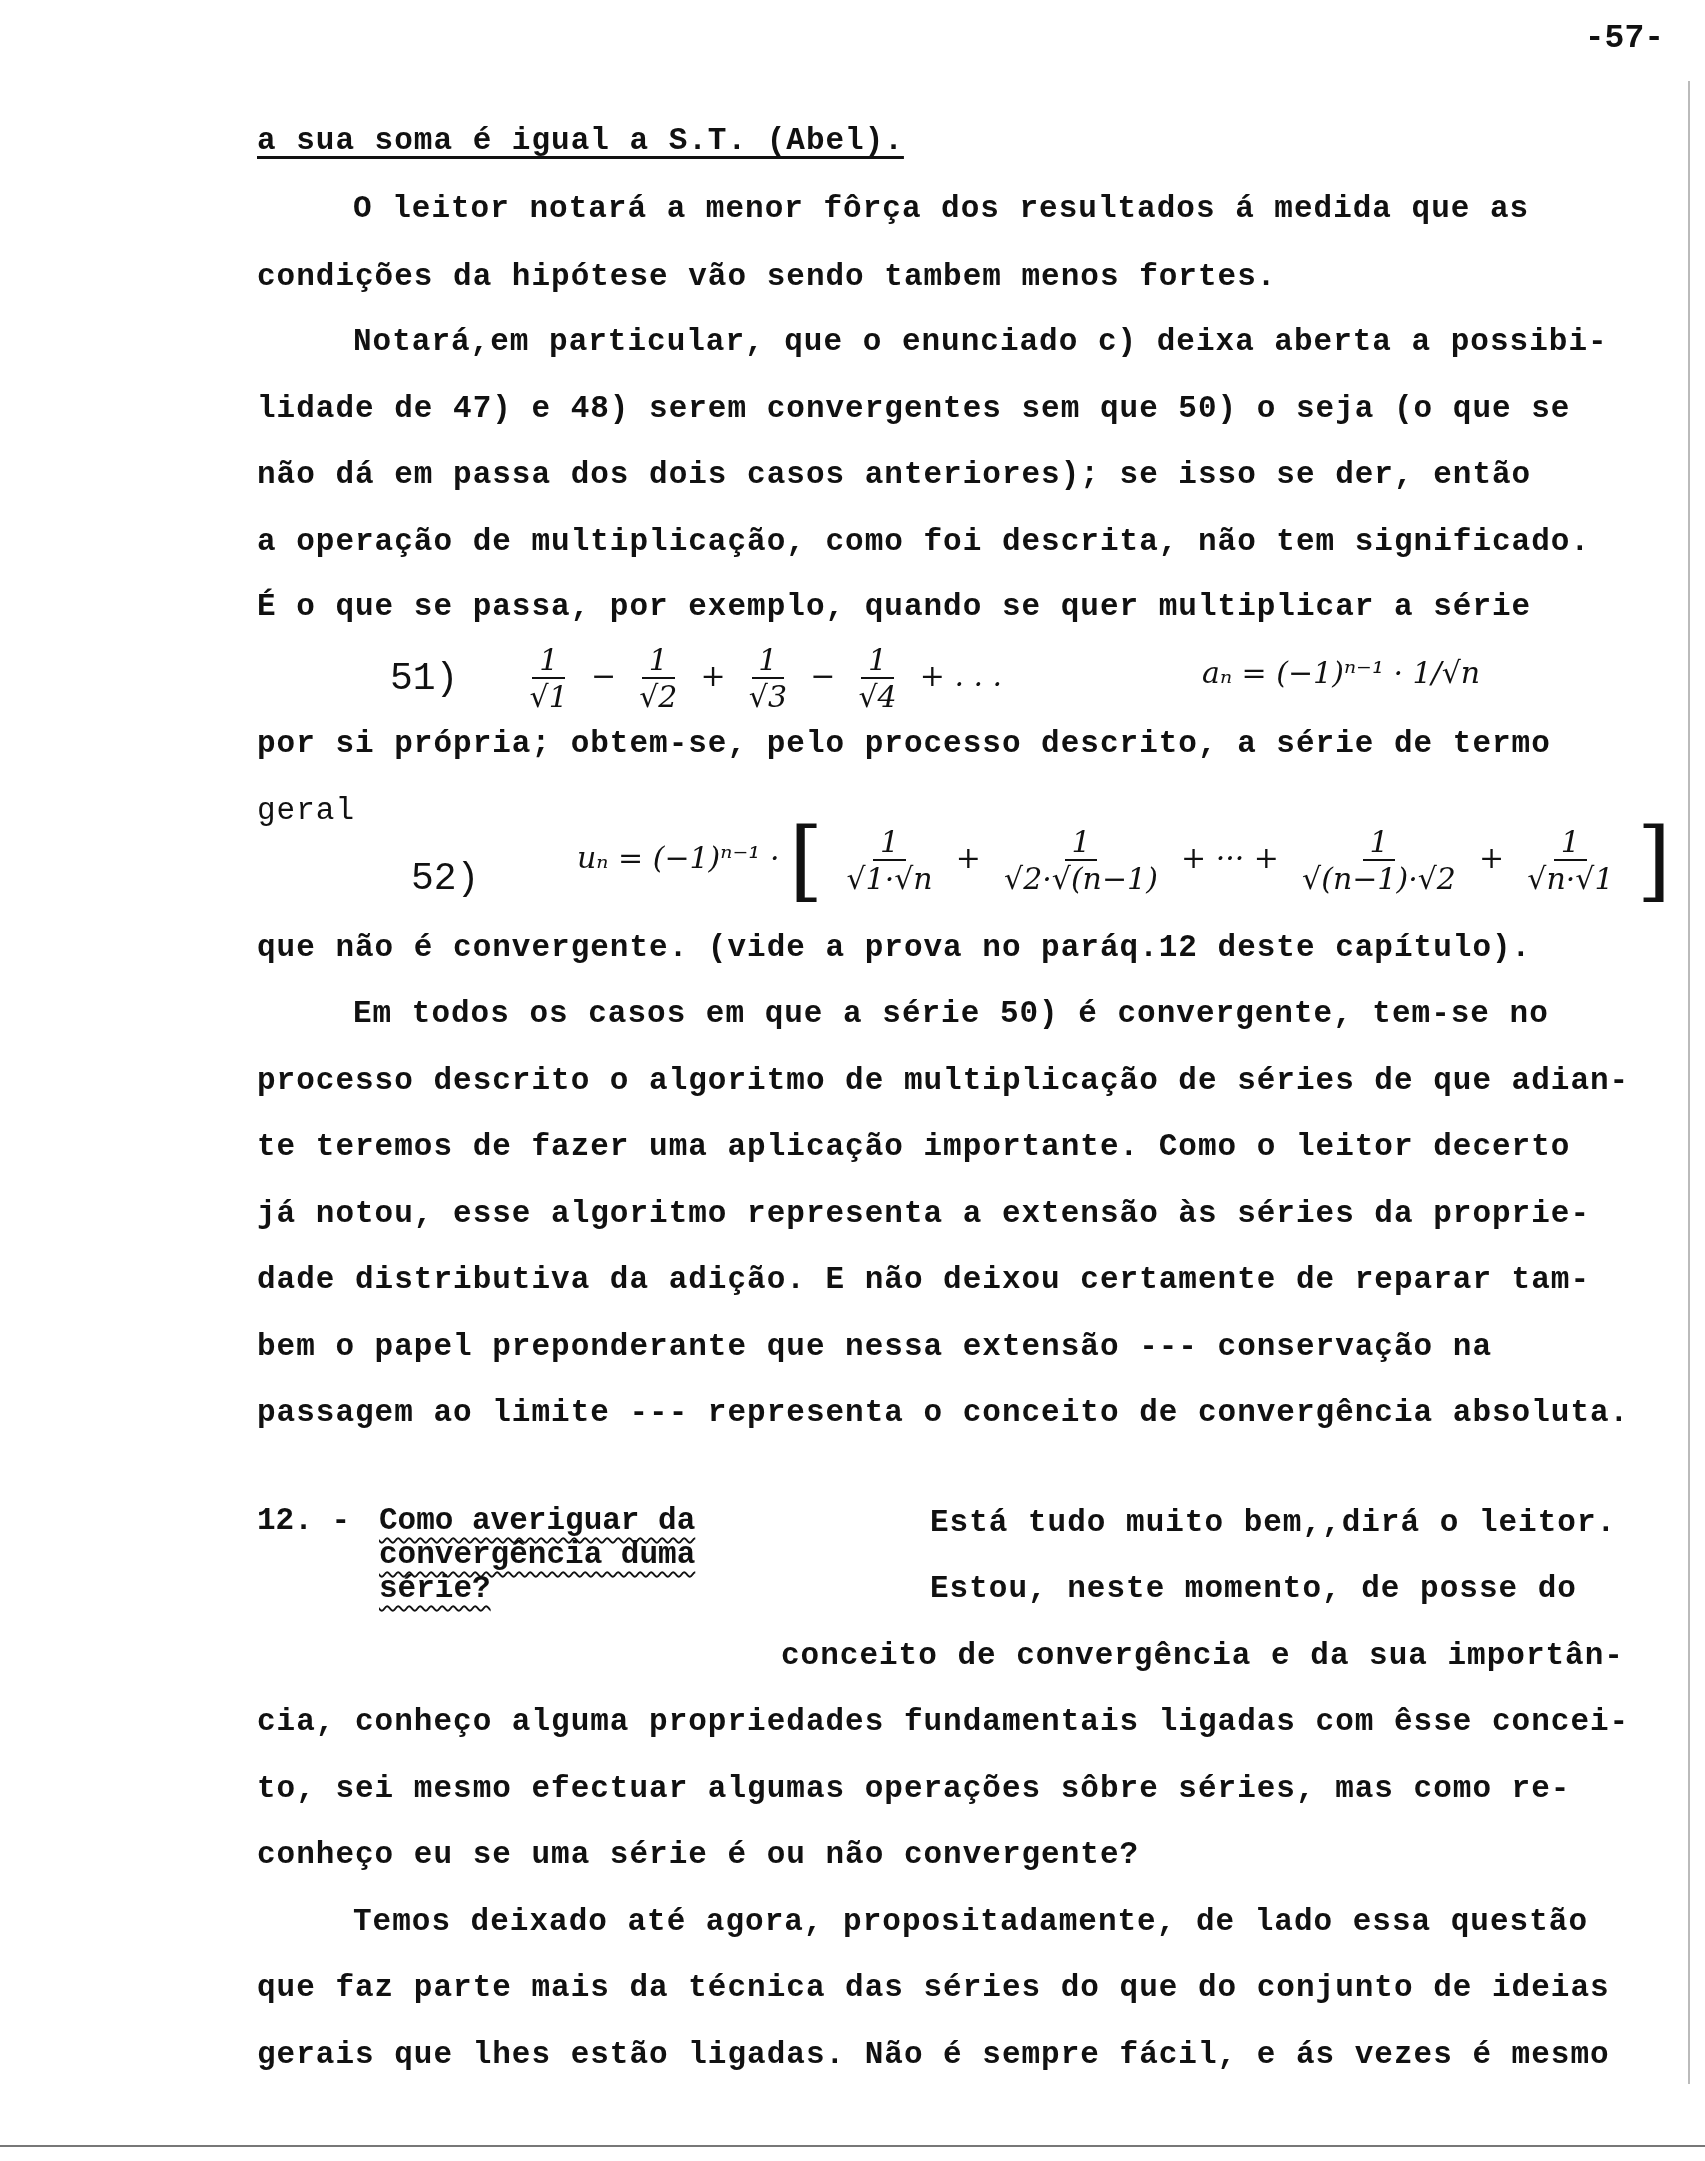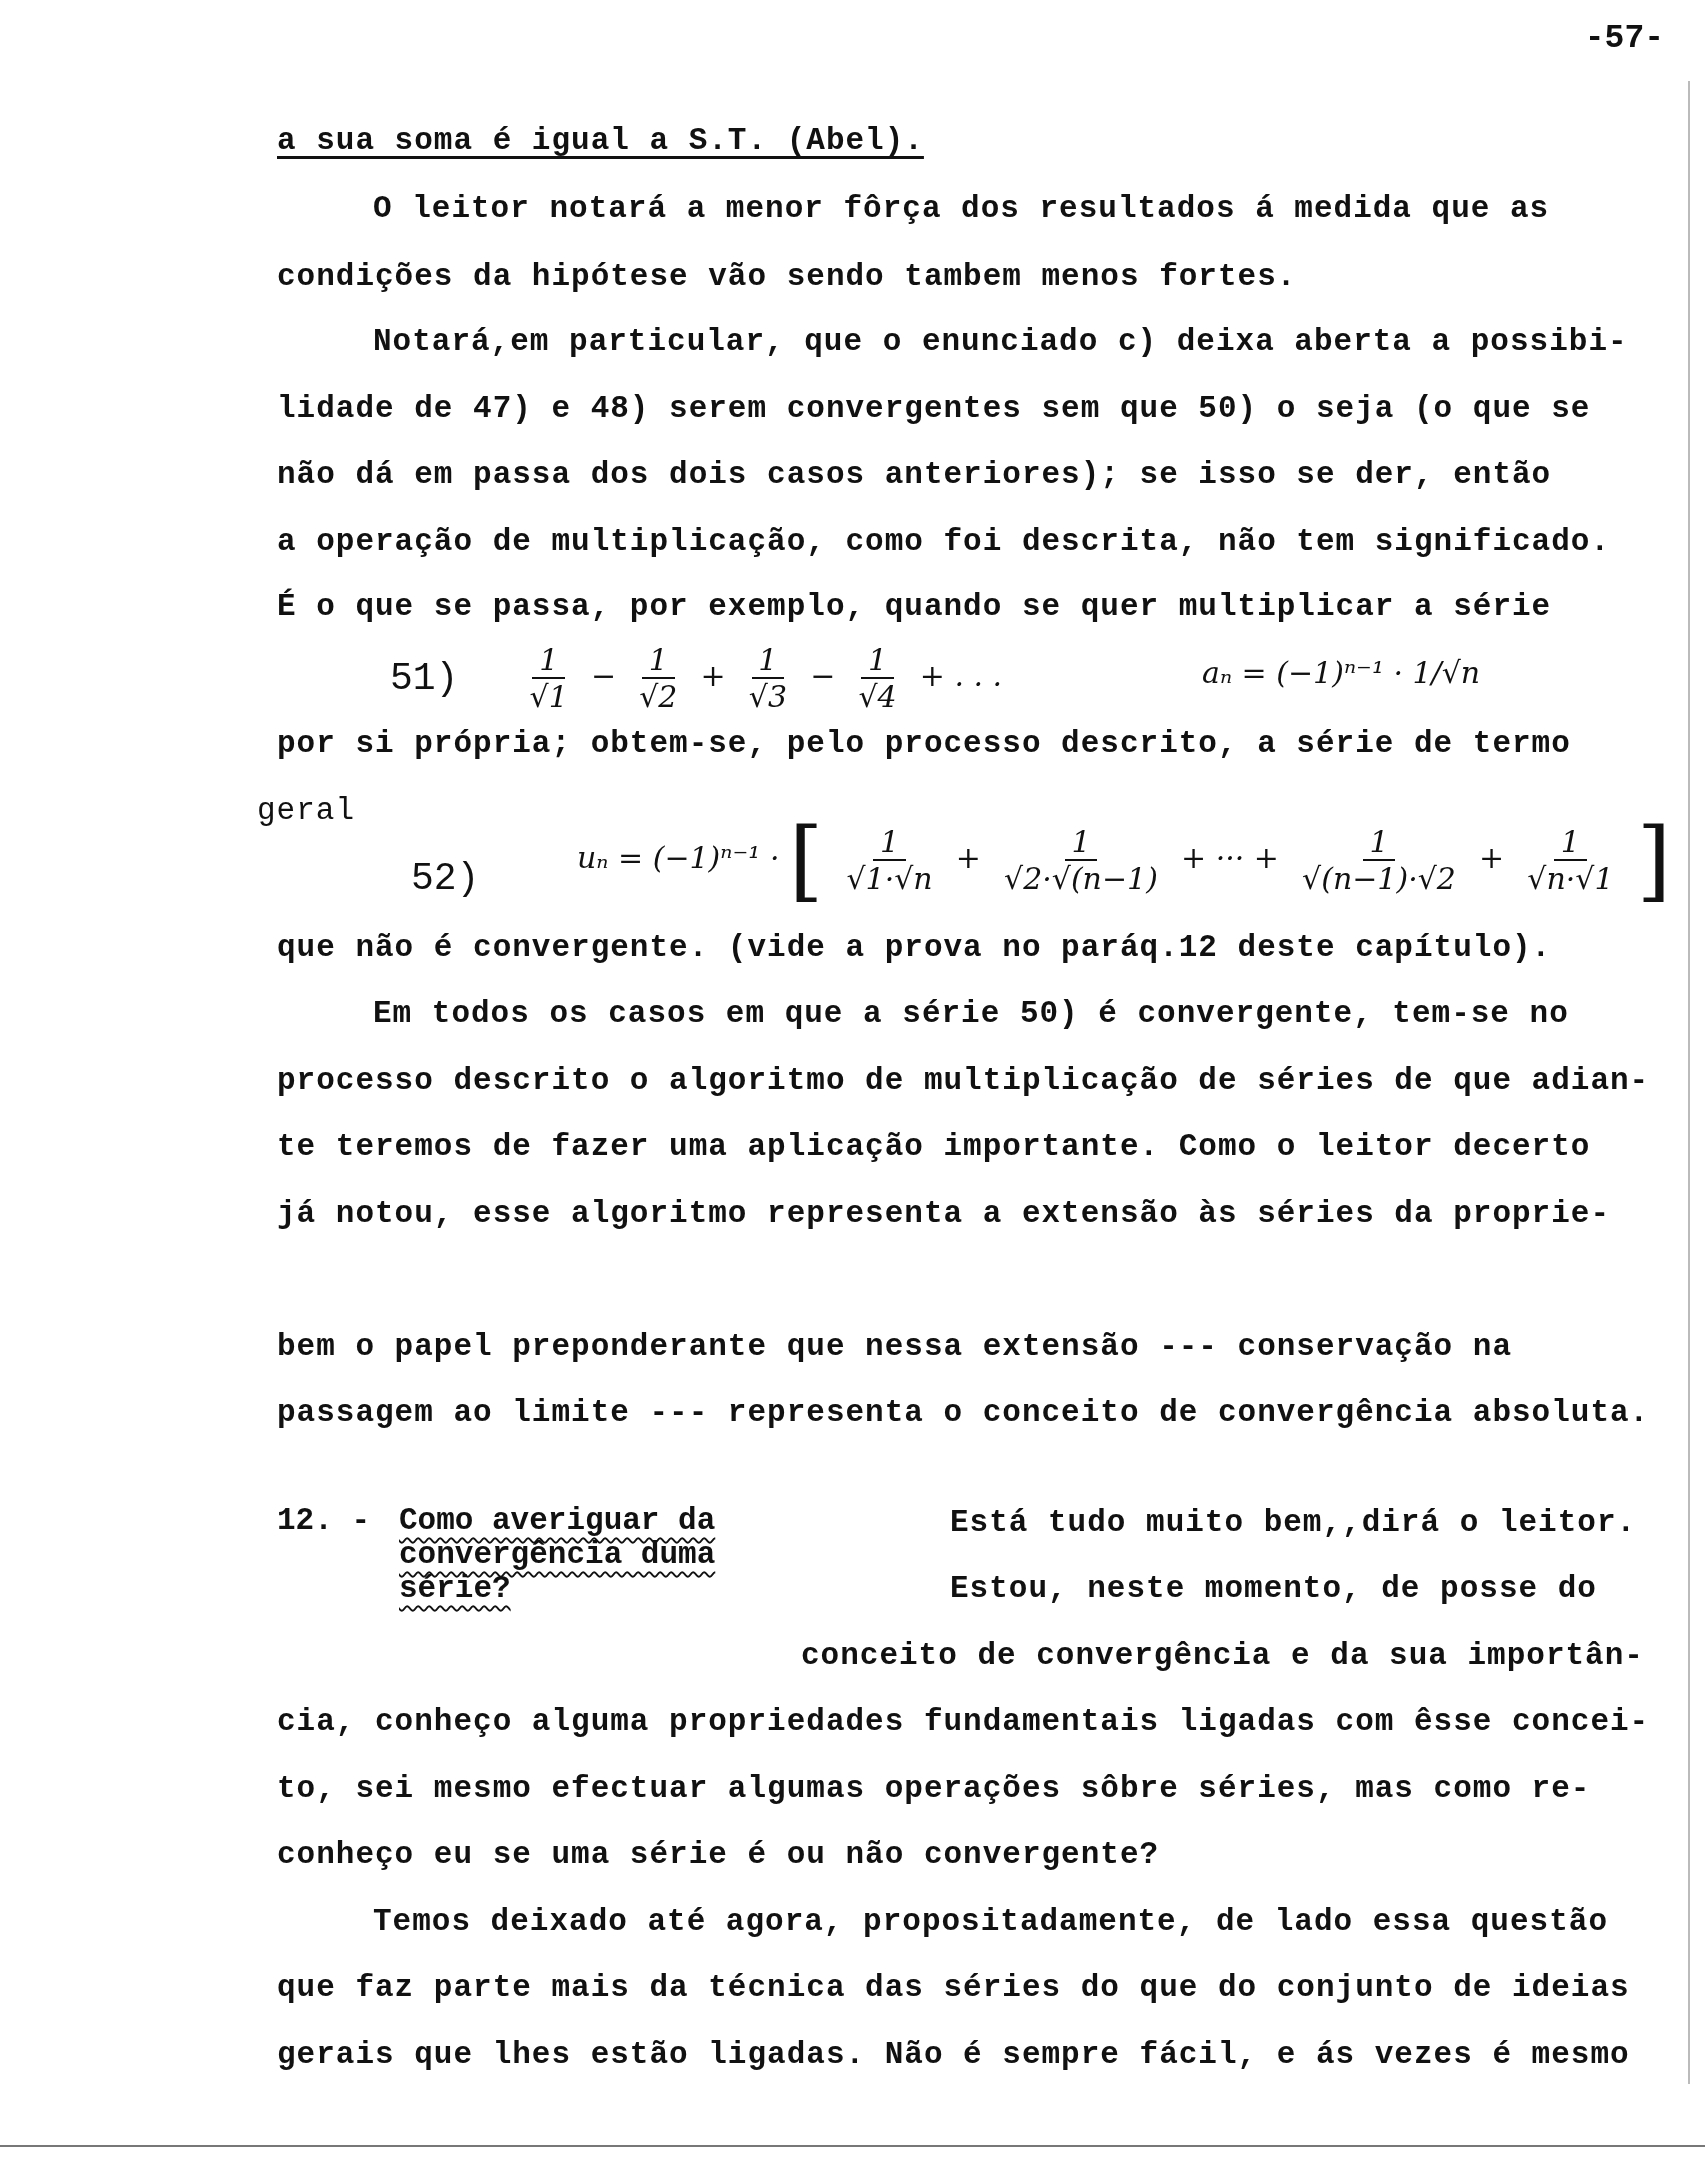--- a/index.html
+++ b/index.html
@@ -1,20 +1,20 @@
 <!DOCTYPE html>
 <html style="font-size:11px"><head>
 <meta charset="utf-8">
 <style>
   html, body { margin: 0; padding: 0; background: #ffffff; }
   body { width: 1705px; height: 2161px; position: relative; overflow: hidden;
          font-family: "Liberation Mono", "DejaVu Sans Mono", monospace; color: #111; }
   .page { position: absolute; inset: 0; text-decoration: underline; }
   .line { position: absolute; left: 257px; font-size: 31px; line-height: 38px; white-space: pre; letter-spacing: 1px; }
-  .b { font-weight: bold; margin-left: 20px; }
+  .b { font-weight: bold; }
   .u { text-decoration: underline; text-decoration-thickness: 3.4px; text-underline-offset: 6.8px; }
   .wavy { text-decoration: underline wavy; text-decoration-thickness: 2px; text-underline-offset: 8.1px; }
   .pnum { position: absolute; right: 41px; top: 20.4px; font-size: 33px; font-weight: bold; }
   .eq { position: absolute; font-family: "DejaVu Serif", serif; font-style: italic; font-size: 30px; }
   .eqlabel { position: absolute; font-size: 38px; }
   .frac { display: inline-flex; flex-direction: column; align-items: center; vertical-align: middle; margin: 0 9.5px; }
   .frac .n { border-bottom: 2.7px solid #111; padding: 0 6.8px; }
   .frac .d { padding: 0 4.1px; }
   .bracket { font-size: 88px; vertical-align: middle; font-style: normal; }
   .side { position: absolute; left: 257px; top: 1504px; font-size: 31px; line-height: 34px; }
@@ -81,20 +81,21 @@
         <span class="d">√n·√1</span>
       </span>
     <span class="bracket">]</span>
   </div>
 
   <div class="line b" style="top:929px">que não é convergente. (vide a prova no paráq.12 deste capítulo).</div>
   <div class="line b" style="top:995px;left:353px">Em todos os casos em que a série 50) é convergente, tem-se no</div>
   <div class="line b" style="top:1062px">processo descrito o algoritmo de multiplicação de séries de que adian-</div>
   <div class="line b" style="top:1128px">te teremos de fazer uma aplicação importante. Como o leitor decerto</div>
   <div class="line b" style="top:1195px">já notou, esse algoritmo representa a extensão às séries da proprie-</div>
+  <div class="line b" style="top:1261px">dade distributiva da adição. E não deixou certamente de reparar tam-</div>
   <div class="line b" style="top:1328px">bem o papel preponderante que nessa extensão --- conservação na</div>
   <div class="line b" style="top:1394px">passagem ao limite --- representa o conceito de convergência absoluta.</div>
 
   <div class="side b">
     <span>12. -</span>
     <div style="position:absolute;left:122px;top:0;width:353px">
       <div class="wavy">Como averiguar da</div>
       <div class="wavy">convergência duma</div>
       <div class="wavy">série?</div>
     </div>

